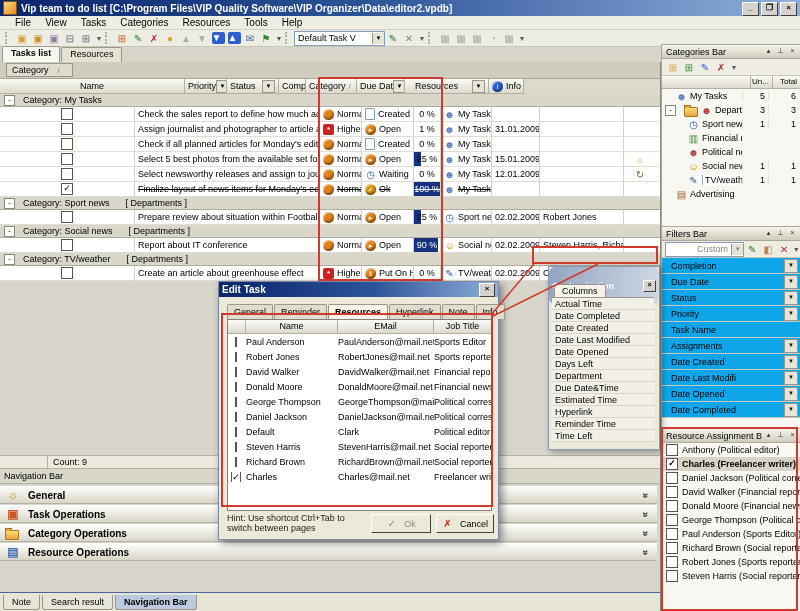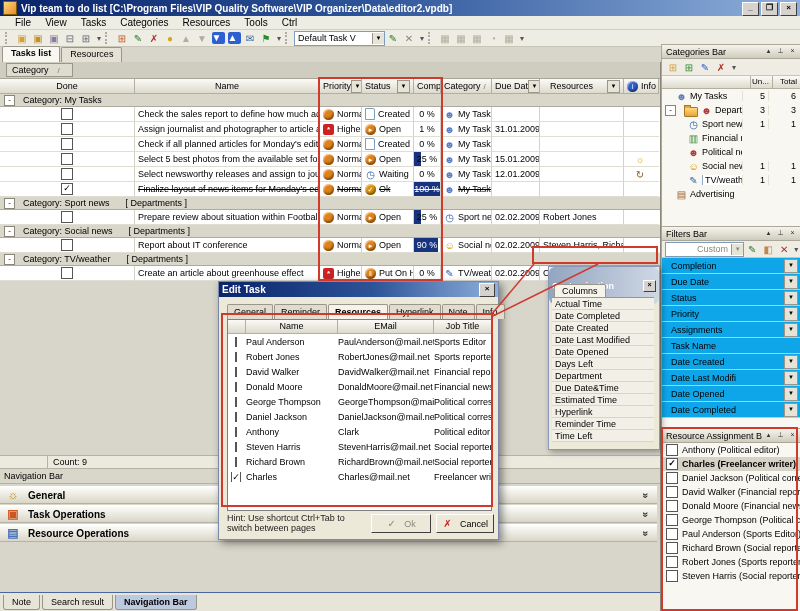--- a/index.html
+++ b/index.html
@@ -126,21 +126,21 @@
     <span id="winbtns"><span class="winbtn" style="display:inline-block">_</span><span class="winbtn" style="display:inline-block">❐</span><span class="winbtn" style="display:inline-block">×</span></span>
   </div>
 
   <div class="abs menubar" id="menubar">
       <span class="mi">File</span>
       <span class="mi">View</span>
       <span class="mi">Tasks</span>
       <span class="mi">Categories</span>
       <span class="mi">Resources</span>
       <span class="mi">Tools</span>
-      <span class="mi">Ctrl</span>
+      <span class="mi">Help</span>
     </div>
 
   <div class="abs toolbar" id="toolbar">
       <span class="grip"></span>
       <span class="tbtn ">
            <span style="color:#d59f3a;">▣</span>
       </span>
       <span class="tbtn ">
            <span style="color:#c98d2a;">▣</span>
       </span>
@@ -223,23 +223,20 @@
     </div>
 
   <div class="abs" id="groupby">
     <span class="chip">
       <span>Category</span>
       <span class="sortg">/</span>
     </span>
   </div>
 
   <div class="abs" id="gridhead">
-      <div class="hc" style="width:135px">
-        <span style="margin:0 auto;">Done</span>
-      </div>
       <div class="hc" style="width:185px">
         <span style="margin:0 auto;">Name</span>
       </div>
       <div class="hc" style="width:42px">
         <span style="">Priority</span>
         <span class="hdrop">▼</span>
       </div>
       <div class="hc" style="width:52px">
         <span style="">Status</span>
         <span class="hdrop">▼</span>
@@ -576,20 +573,27 @@
   <div class="abs" id="navcaption">Navigation Bar</div>
   <div class="abs" id="navitems">
       <div class="nitem">
         <span class="nicon" style="color:#c08820">☼</span>
     <span>General</span>
     <span class="chev">»</span>
       </div>
       <div class="nitem">
         <span class="nicon" style="color:#cc5522">▣</span>
     <span>Task Operations</span>
+    <span class="chev">»</span>
+      </div>
+      <div class="nitem">
+        <span class="nicon">
+          <span class="ic folder"></span>
+        </span>
+    <span>Category Operations</span>
     <span class="chev">»</span>
       </div>
       <div class="nitem">
         <span class="nicon" style="color:#4a72b8">▤</span>
     <span>Resource Operations</span>
     <span class="chev">»</span>
       </div>
     </div>
   <div class="abs" id="bottomtabs">
       <span class="btab ">Note</span>
@@ -716,26 +720,26 @@
       </div>
       <div class="frow">
     <span>Status</span>
     <span class="fdrop">▼</span>
       </div>
       <div class="frow">
     <span>Priority</span>
     <span class="fdrop">▼</span>
       </div>
       <div class="frow">
+    <span>Task Name</span>
+    </div>
+      <div class="frow">
     <span>Assignments</span>
     <span class="fdrop">▼</span>
       </div>
-      <div class="frow">
-    <span>Task Name</span>
-    </div>
       <div class="frow">
     <span>Date Created</span>
     <span class="fdrop">▼</span>
       </div>
       <div class="frow">
     <span>Date Last Modifi</span>
     <span class="fdrop">▼</span>
       </div>
       <div class="frow">
     <span>Date Opened</span>
@@ -868,21 +872,21 @@
       <span class="dcell" style="flex:1">Political correspondent</span>
         </div>
         <div class="drow">
       <span class="dcell" style="width:18px;text-align:center;"><span class="cb"></span></span>
       <span class="dcell" style="width:92px">Daniel Jackson</span>
       <span class="dcell" style="width:96px">DanielJackson@mail.net</span>
       <span class="dcell" style="flex:1">Political correspondent</span>
         </div>
         <div class="drow">
       <span class="dcell" style="width:18px;text-align:center;"><span class="cb"></span></span>
-      <span class="dcell" style="width:92px">Anthony</span>
+      <span class="dcell" style="width:92px">Default</span>
       <span class="dcell" style="width:96px">Clark</span>
       <span class="dcell" style="flex:1">Political editor</span>
         </div>
         <div class="drow">
       <span class="dcell" style="width:18px;text-align:center;"><span class="cb"></span></span>
       <span class="dcell" style="width:92px">Steven Harris</span>
       <span class="dcell" style="width:96px">StevenHarris@mail.net</span>
       <span class="dcell" style="flex:1">Social reporter</span>
         </div>
         <div class="drow">

